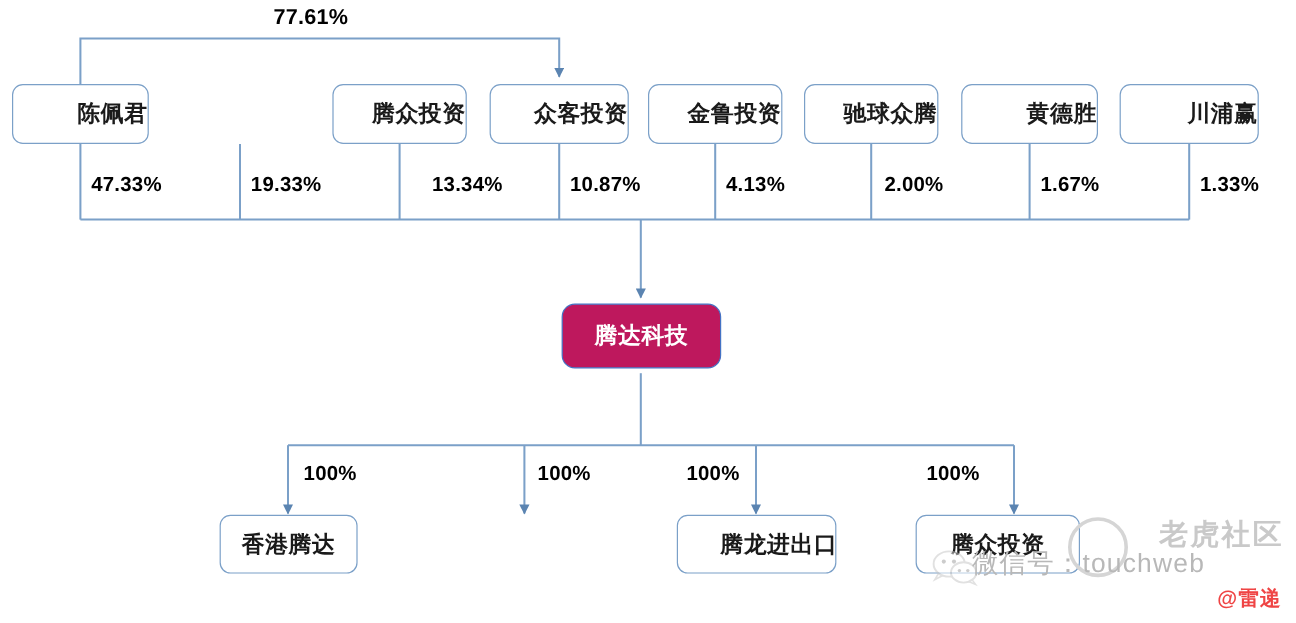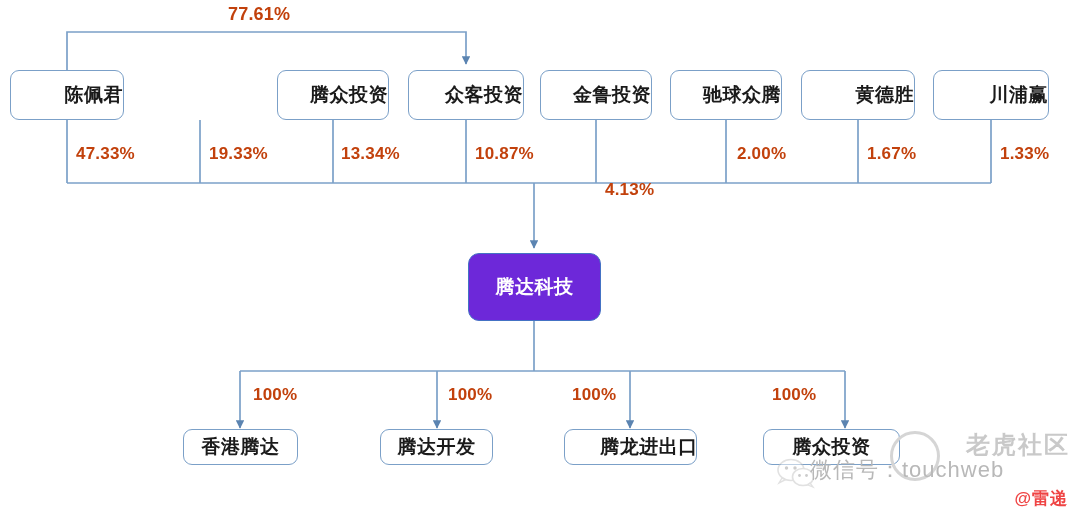--- a/index.html
+++ b/index.html
@@ -39,36 +39,36 @@
     font-weight: 700;
     letter-spacing: 0.5px;
     white-space: nowrap;
   }
   .node.shareholder {
     height: 50px;
     font-size: 19px;
     justify-content: flex-end;
   }
   .node.subsidiary {
-    height: 36px;
+    height: 49px;
     font-size: 19px;
   }
   .node.company {
-    height: 68px;
-    background: #6d28d9;
+    height: 54px;
+    background: #be185d;
     border: 1.4px solid #4472C4;
     border-radius: 11px;
     color: #ffffff;
     font-size: 19px;
   }
   .pct {
     position: absolute;
     font-size: 17px;
     font-weight: 700;
-    color: #c2410c;
+    color: #000000;
     white-space: nowrap;
     letter-spacing: 0.2px;
   }
   .pct.top-label {
     font-size: 18px;
   }
   #watermark {
     position: absolute;
     right: 4px;
     bottom: 2px;
@@ -182,41 +182,38 @@
   </div>
   <div class="node shareholder" style="left:801px; top:70px; width:114px;">
     <span>黄德胜</span>
   </div>
   <div class="node shareholder" style="left:933px; top:70px; width:116px;">
     <span>川浦赢</span>
   </div>
 
   <div class="pct" style="left:76px;  top:144px;">47.33%</div>
   <div class="pct" style="left:209px; top:144px;">19.33%</div>
-  <div class="pct" style="left:341px; top:144px;">13.34%</div>
+  <div class="pct" style="left:360px; top:144px;">13.34%</div>
   <div class="pct" style="left:475px; top:144px;">10.87%</div>
-  <div class="pct" style="left:605px; top:144px;margin-top:36px;">4.13%</div>
+  <div class="pct" style="left:605px; top:144px;">4.13%</div>
   <div class="pct" style="left:737px; top:144px;">2.00%</div>
   <div class="pct" style="left:867px; top:144px;">1.67%</div>
   <div class="pct" style="left:1000px; top:144px;">1.33%</div>
 
   <div class="node company" style="left:468px; top:253px; width:133px;">
     <span>腾达科技</span>
   </div>
 
   <div class="pct" style="left:253px; top:385px;">100%</div>
   <div class="pct" style="left:448px; top:385px;">100%</div>
   <div class="pct" style="left:572px; top:385px;">100%</div>
   <div class="pct" style="left:772px; top:385px;">100%</div>
 
   <div class="node subsidiary" style="left:183px; top:429px; width:115px;">
     <span>香港腾达</span>
-  </div>
-  <div class="node subsidiary" style="left:380px; top:429px; width:113px;">
-    <span>腾达开发</span>
   </div>
   <div class="node subsidiary" style="left:564px; top:429px; width:133px;padding-left:37px;">
     <span>腾龙进出口</span>
   </div>
   <div class="node subsidiary" style="left:763px; top:429px; width:137px;">
     <span>腾众投资</span>
   </div>
 
   <div id="watermark">
     <div class="wm-ring"></div>

